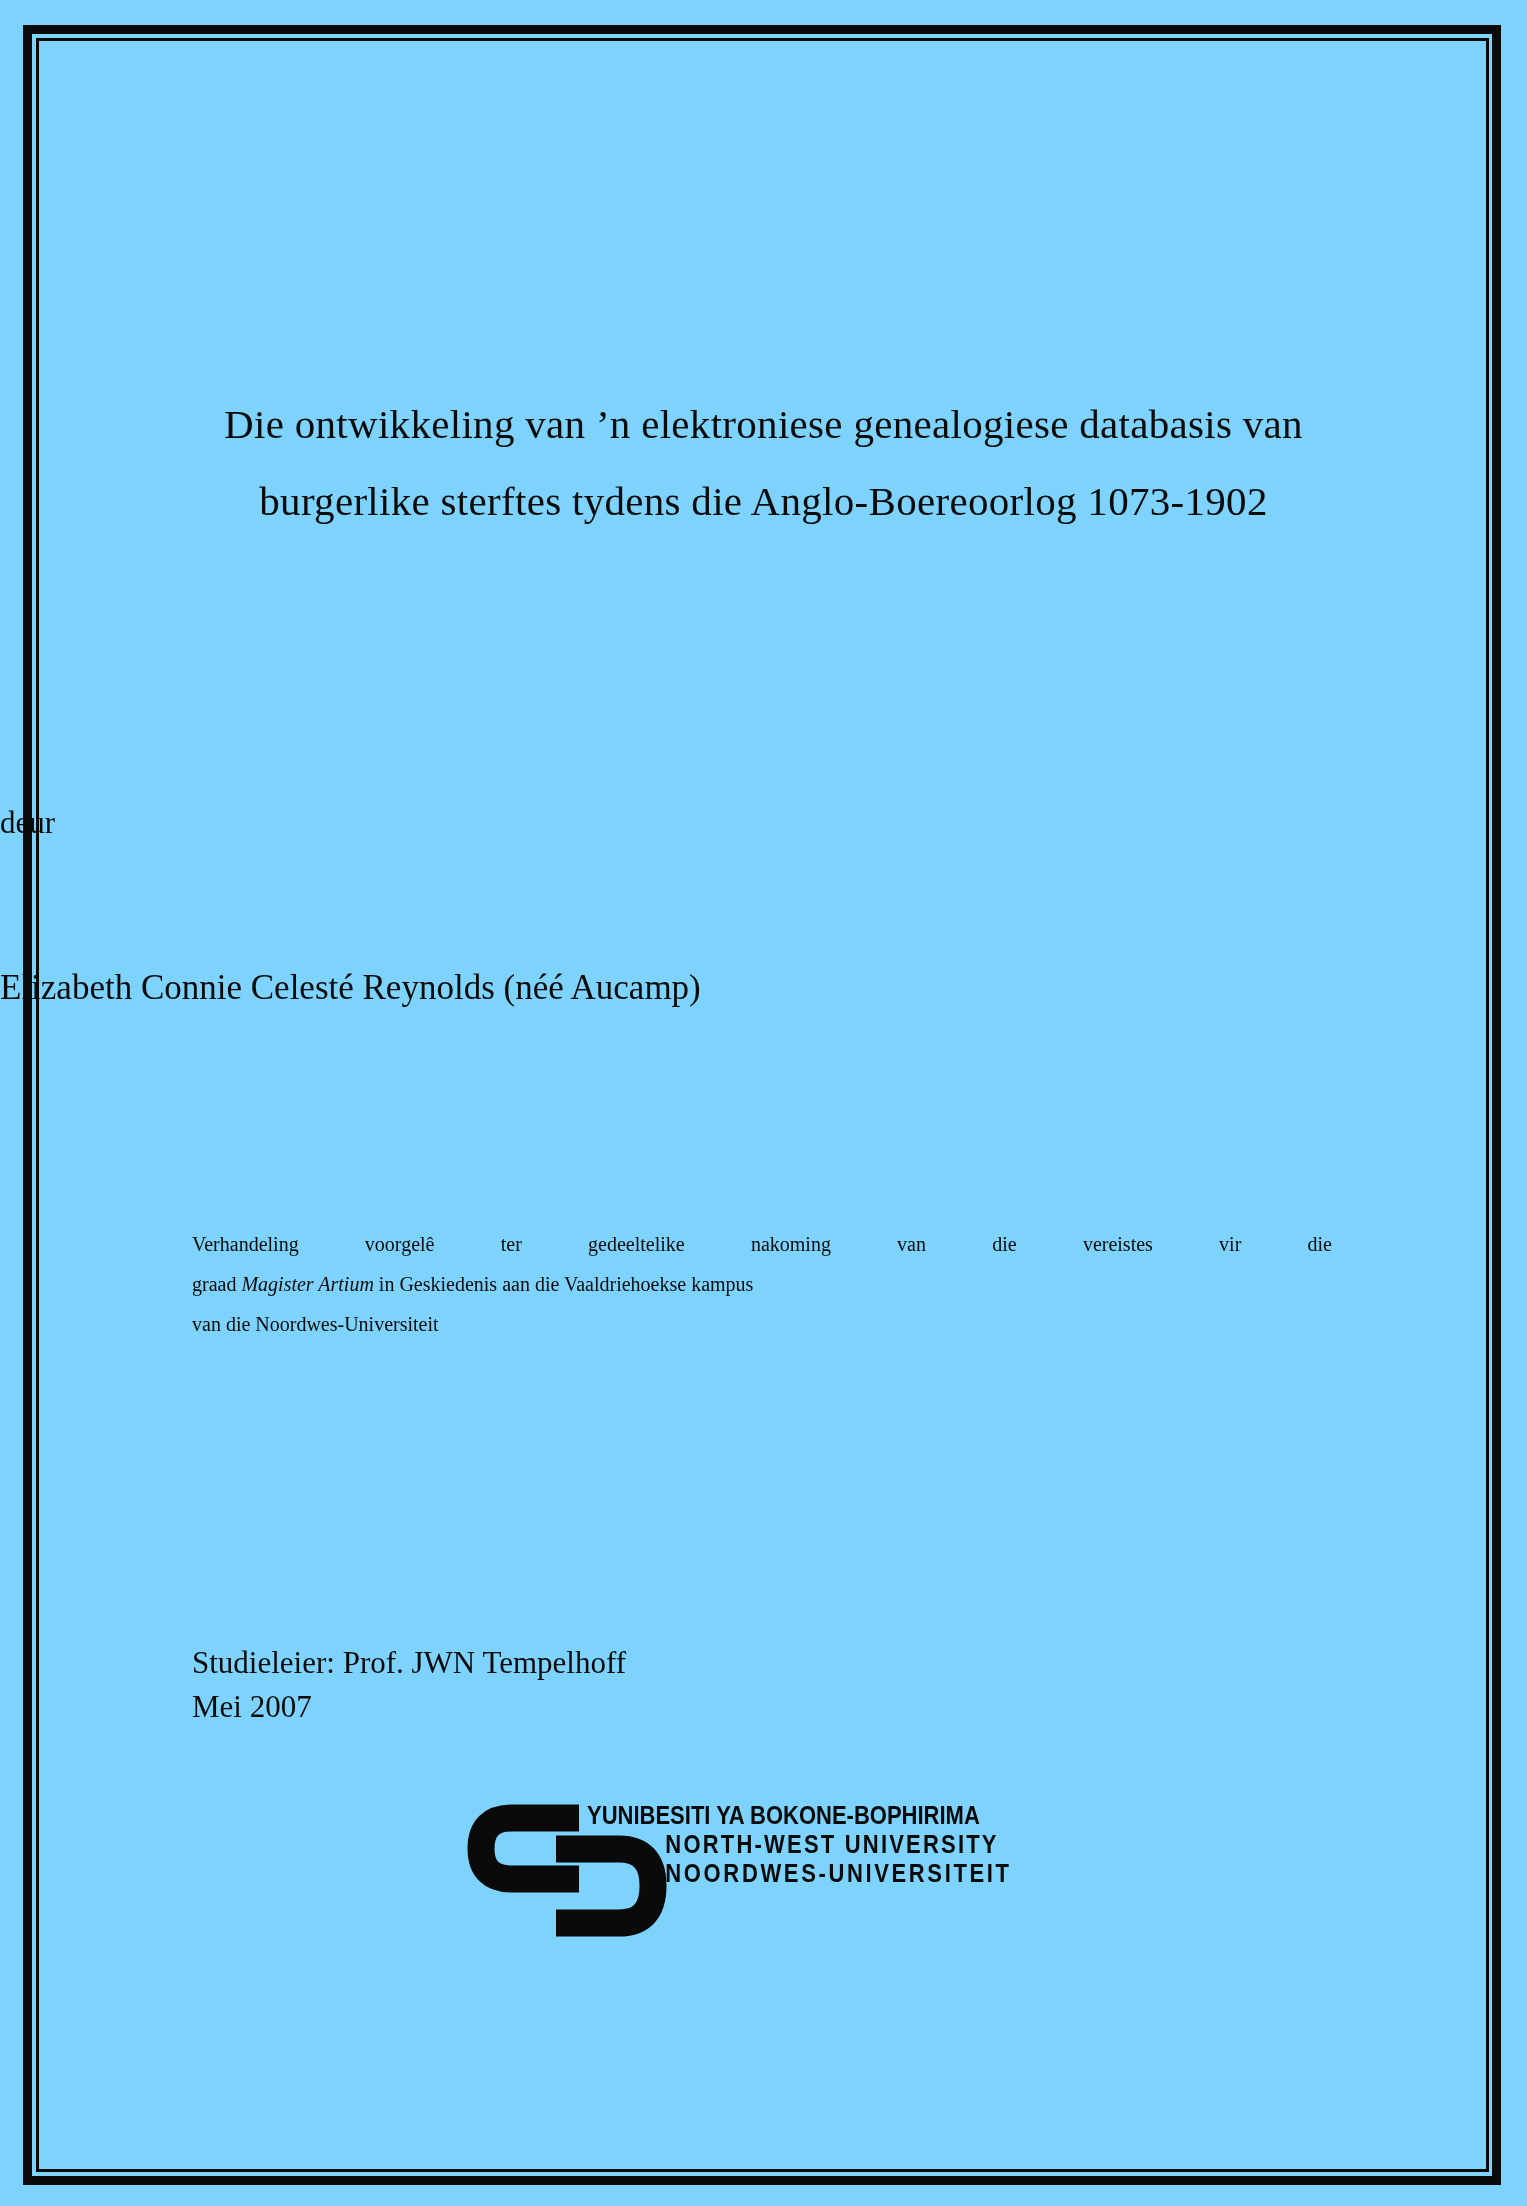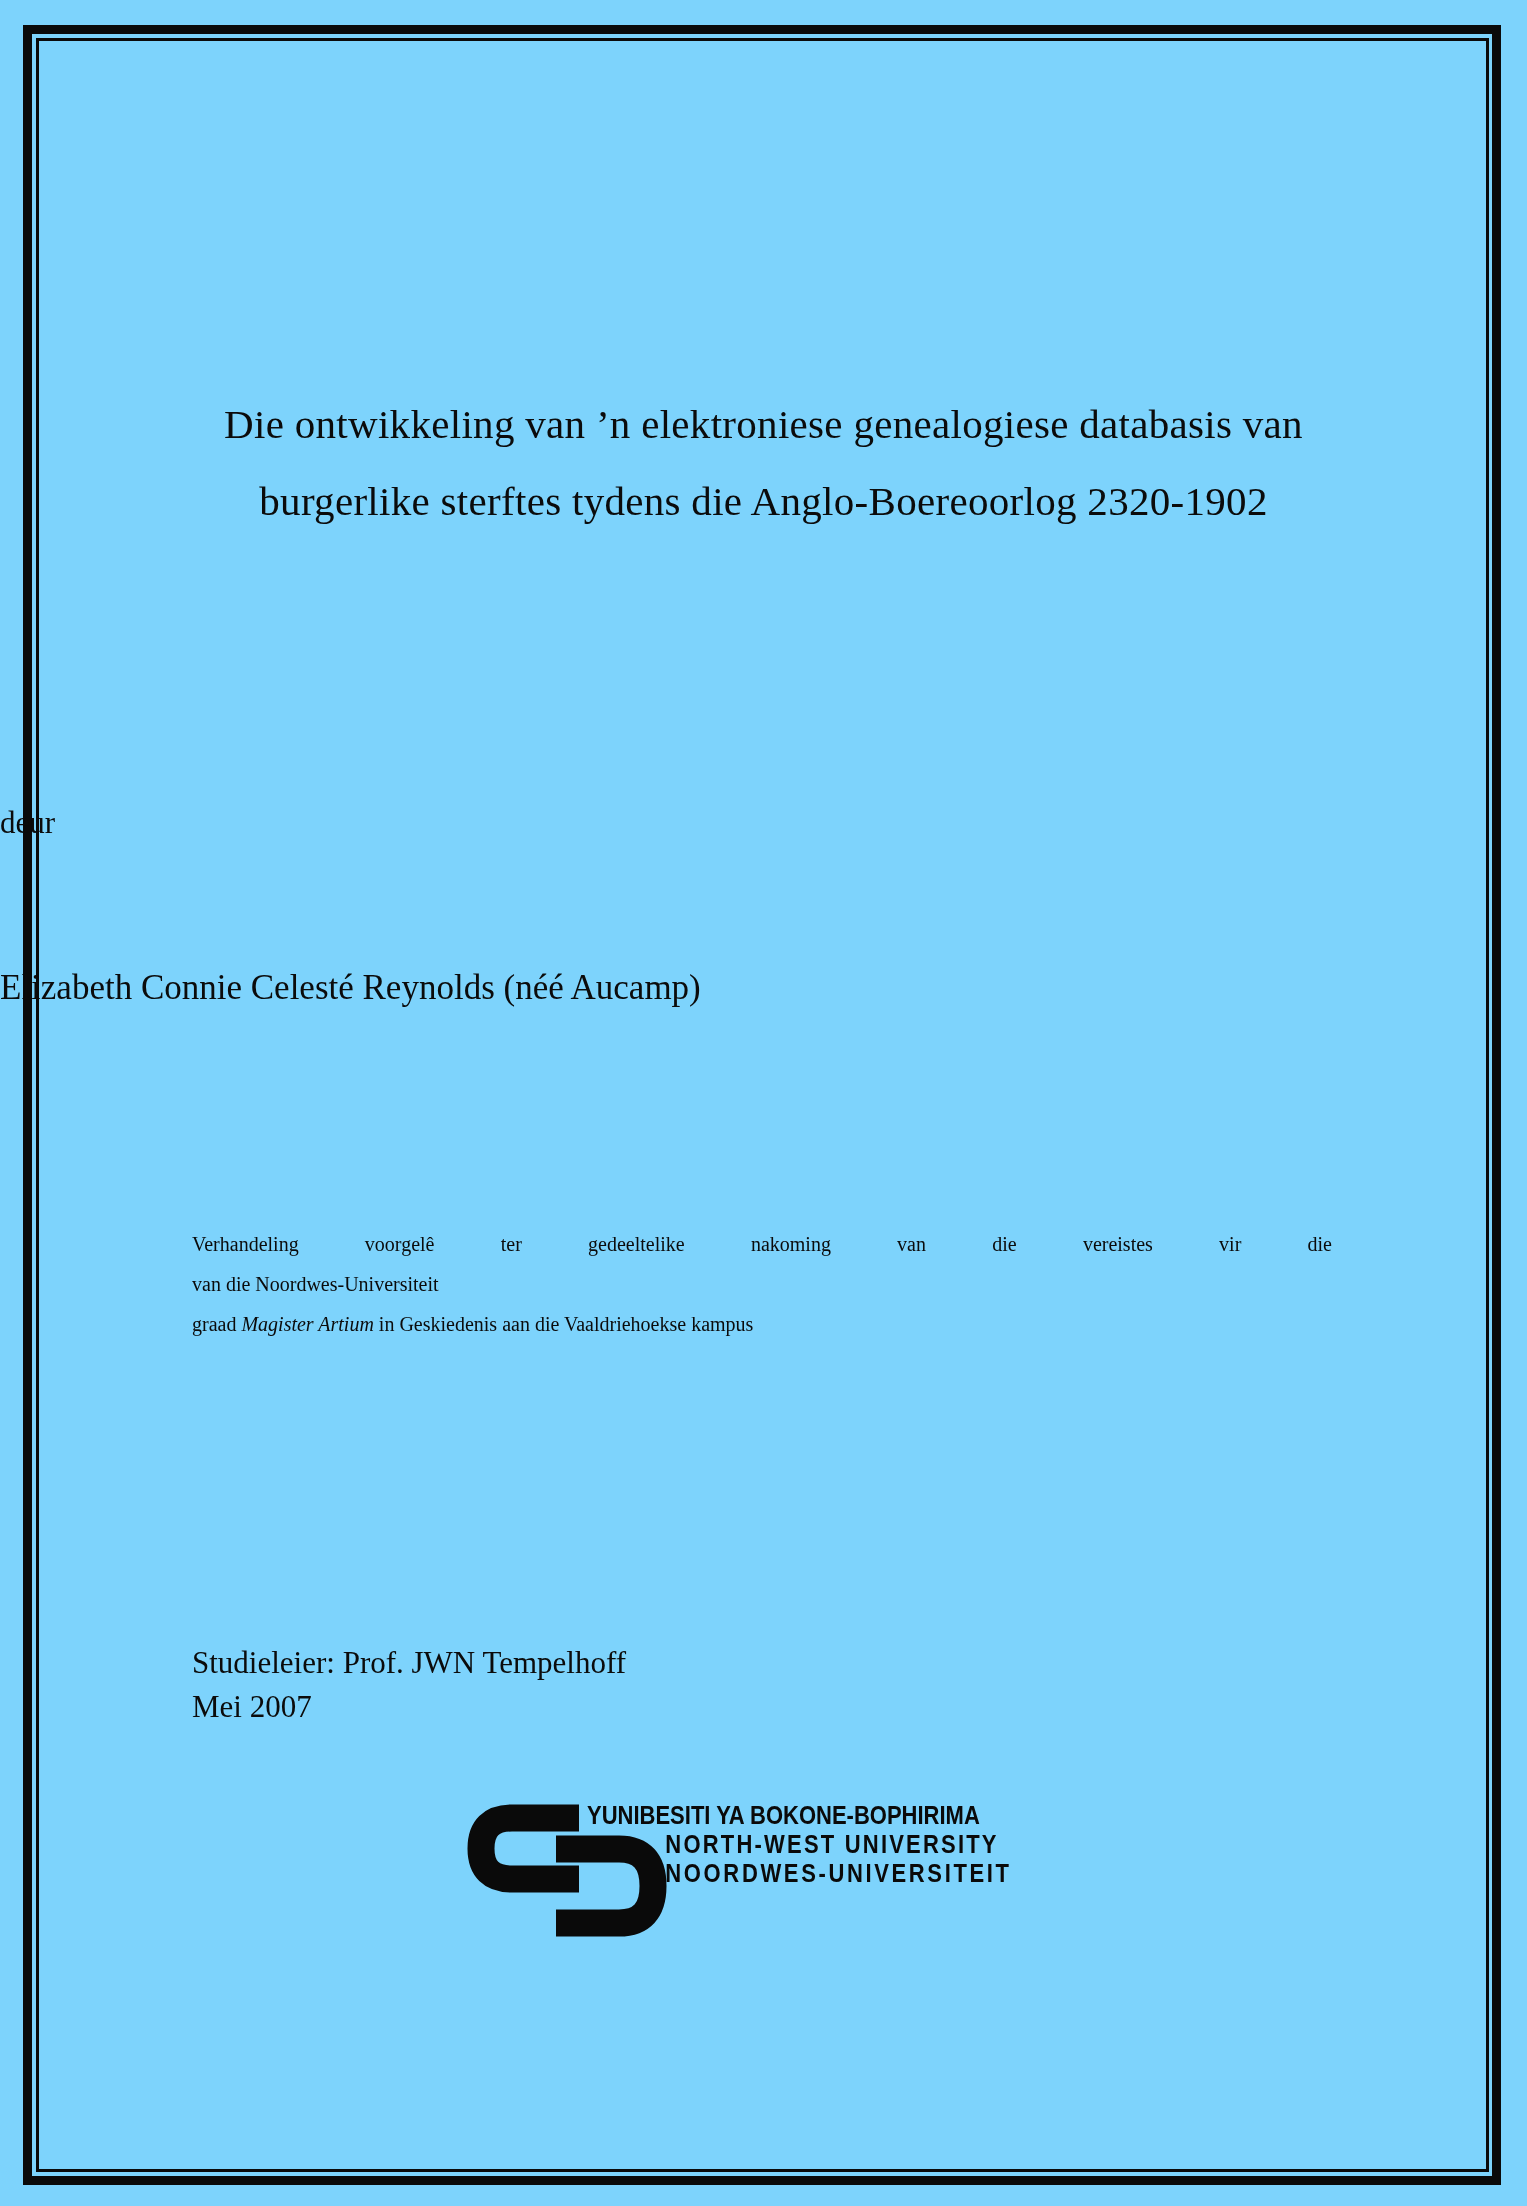--- a/index.html
+++ b/index.html
@@ -105,31 +105,31 @@
 </head>
 <body>
 
 <div class="page">
 
   <div class="frame-outer"></div>
   <div class="frame-inner"></div>
 
   <div class="title-block serif">
     <div>Die ontwikkeling van ’n elektroniese genealogiese databasis van</div>
-    <div>burgerlike sterftes tydens die Anglo-Boereoorlog 2320-1902</div>
+    <div>burgerlike sterftes tydens die Anglo-Boereoorlog 1073-1902</div>
   </div>
 
   <div class="byline serif">deur</div>
 
   <div class="author serif">Elizabeth Connie Celesté Reynolds (néé Aucamp)</div>
 
   <div class="declaration serif">
     <div class="decl-line-justified">Verhandeling voorgelê ter gedeeltelike nakoming van die vereistes vir die</div>
+    <div><span>graad </span><span class="italic">Magister Artium</span><span> in Geskiedenis aan die Vaaldriehoekse kampus</span></div>
     <div>van die Noordwes-Universiteit</div>
-    <div><span>graad </span><span class="italic">Magister Artium</span><span> in Geskiedenis aan die Vaaldriehoekse kampus</span></div>
   </div>
 
   <div class="supervisor-block serif">
     <div>Studieleier: Prof. JWN Tempelhoff</div>
     <div>Mei 2007</div>
   </div>
 
   <div class="logo">
     <svg class="logo-mark" width="200" height="133" viewBox="0 0 200 133">
       <path d="M112 14 H45 Q14 14 14 44.5 Q14 75 45 75 H112" fill="none" stroke="#0a0a0a" stroke-width="27"></path>

